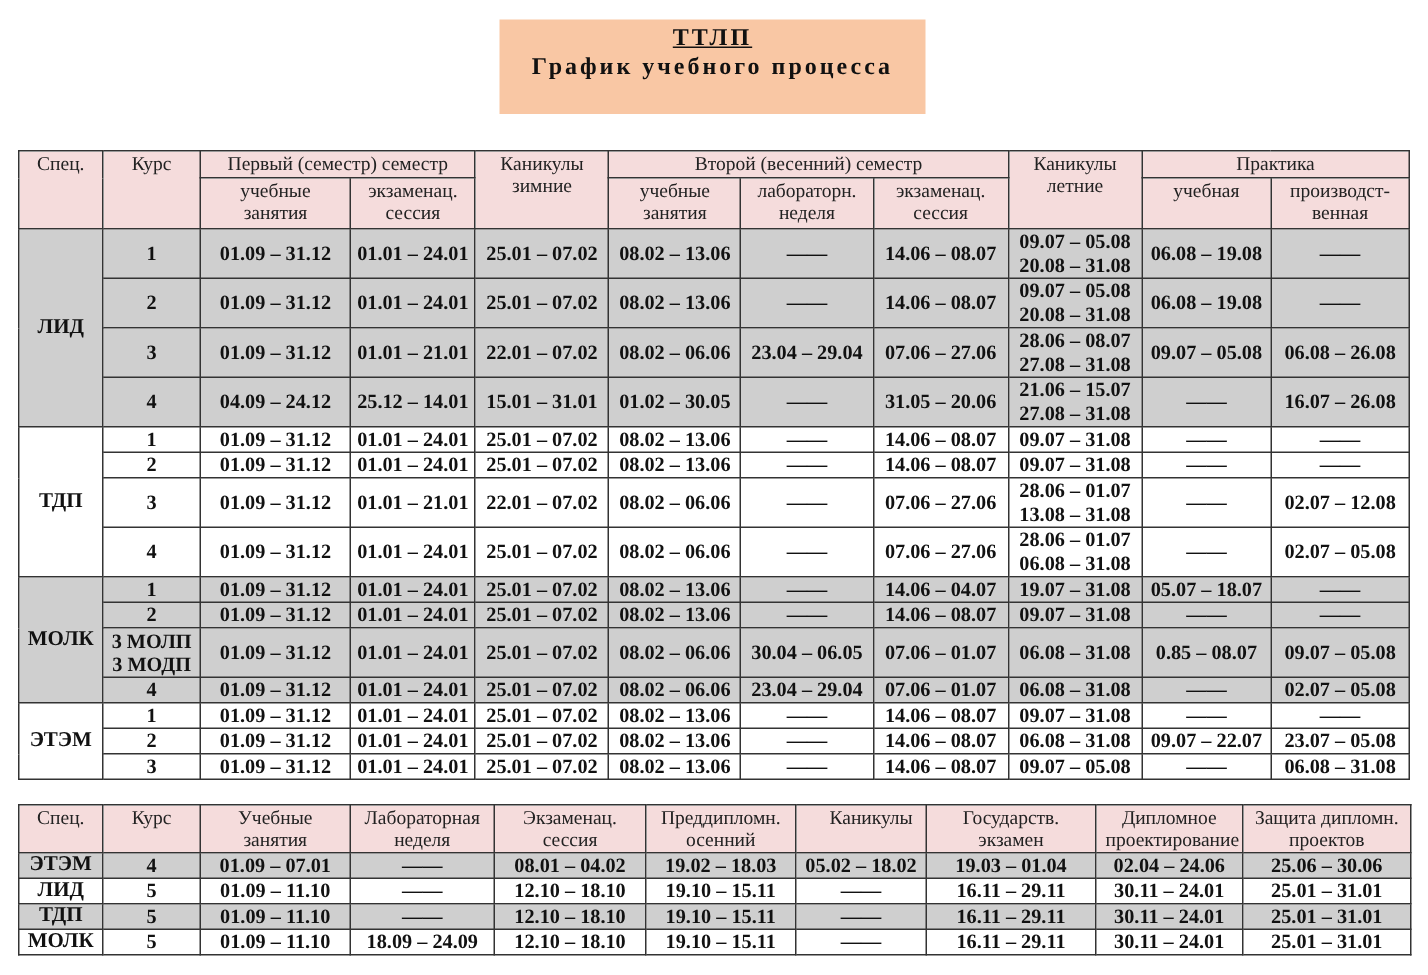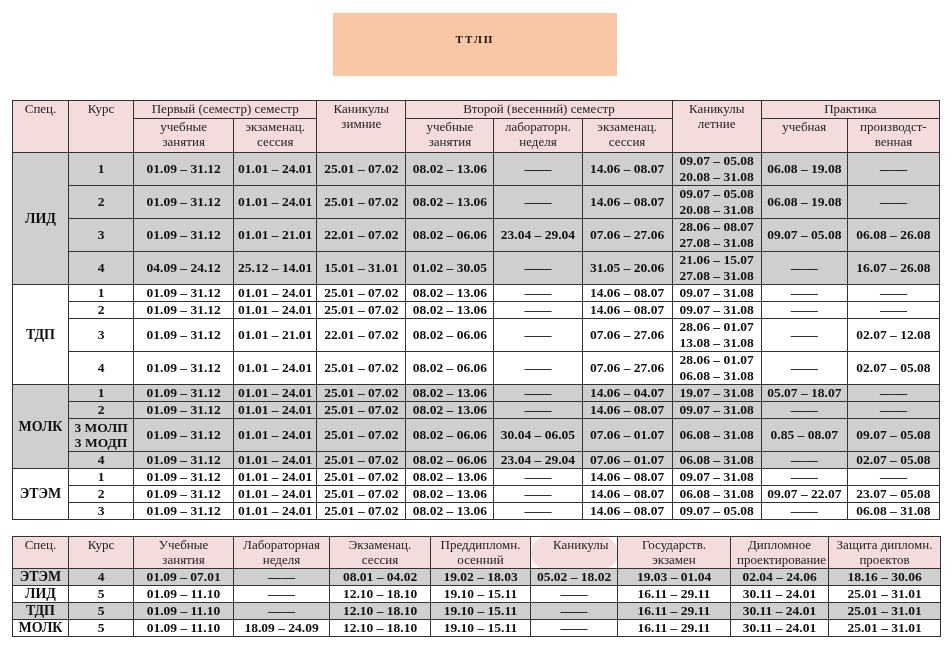--- a/index.html
+++ b/index.html
@@ -1,37 +1,38 @@
 <!DOCTYPE html>
 <html><head>
 <meta charset="utf-8">
 <style>
   html, body { margin:0; padding:0; background:#ffffff; }
   body { width:952px; height:650px; position:relative; overflow:hidden;
          font-family:"Liberation Serif", "DejaVu Serif", serif; color:#111; }
   .title-box { position:absolute; left:333px; top:13px; width:284px; height:63px;
                background:#f9c7a4; text-align:center; font-weight:bold; }
-  .title-box .t1 { font-size:11px; letter-spacing:2px; line-height:19px; margin-top:17px; }
+  .title-box .t1 { font-size:16px; letter-spacing:2px; text-decoration:underline; line-height:19px; margin-top:3px; }
   .title-box .t2 { font-size:16px; letter-spacing:2px; line-height:20px; }
   table { position:absolute; border-collapse:collapse; table-layout:fixed; }
   td, th { border:1px solid #333; padding:0; text-align:center; vertical-align:middle; overflow:hidden; }
   th { background:#f5dcdc; font-weight:normal; font-size:13px; line-height:15px; vertical-align:top; color:#222; }
   td { font-weight:bold; font-size:13.5px; line-height:16px; }
   .g td { background:#cfcfcf; }
   .w td { background:#ffffff; }
   td.spec { font-size:14px; }
   #main { left:12px; top:100px; width:928px; }
   #bottom { left:12px; top:536px; width:928px; }
   .two { line-height:16px; }
 </style>
 </head>
 <body>
 
 <div class="title-box">
   <div class="t1">ТТЛП</div>
+  <div class="t2">График учебного процесса</div>
 </div>
 
 <table id="main">
   <colgroup>
     <col style="width:56px">
       <col style="width:65px">
       <col style="width:100px">
       <col style="width:83px">
     <col style="width:89px">
       <col style="width:88px">
@@ -302,38 +303,38 @@
       <col style="width:112px">
   </colgroup>
   <thead>
     <tr id="bottom-head" style="height:32px">
         <th style="padding: 0px 6px;">Спец.</th>
         <th style="padding: 0px 6px;">Курс</th>
         <th style="padding: 0px 6px;">Учебные занятия</th>
         <th style="padding: 0px 6px;">Лабораторная неделя</th>
         <th style="padding: 0px 6px;">Экзаменац. сессия</th>
         <th style="padding: 0px 6px;">Преддипломн. осенний</th>
-        <th style="padding: 0px 22px; border-radius: 15px;">Каникулы</th>
+        <th style="padding: 0px 22px;">Каникулы</th>
         <th style="padding: 0px 6px;">Государств. экзамен</th>
         <th style="padding: 0px 6px;">Дипломное проектирование</th>
         <th style="padding: 0px 6px;">Защита дипломн. проектов</th>
       </tr>
   </thead>
   <tbody id="bottom-body">
       <tr class="g" style="height: 17px;">
         <td style="font-size: 14px;">ЭТЭМ</td>
         <td>4</td>
         <td>01.09 – 07.01</td>
         <td>——</td>
         <td>08.01 – 04.02</td>
         <td>19.02 – 18.03</td>
         <td>05.02 – 18.02</td>
         <td>19.03 – 01.04</td>
         <td>02.04 – 24.06</td>
-        <td>18.16 – 30.06</td>
+        <td>25.06 – 30.06</td>
       </tr>
       <tr class="w" style="height: 17px;">
         <td style="font-size: 14px;">ЛИД</td>
         <td>5</td>
         <td>01.09 – 11.10</td>
         <td>——</td>
         <td>12.10 – 18.10</td>
         <td>19.10 – 15.11</td>
         <td>——</td>
         <td>16.11 – 29.11</td>

